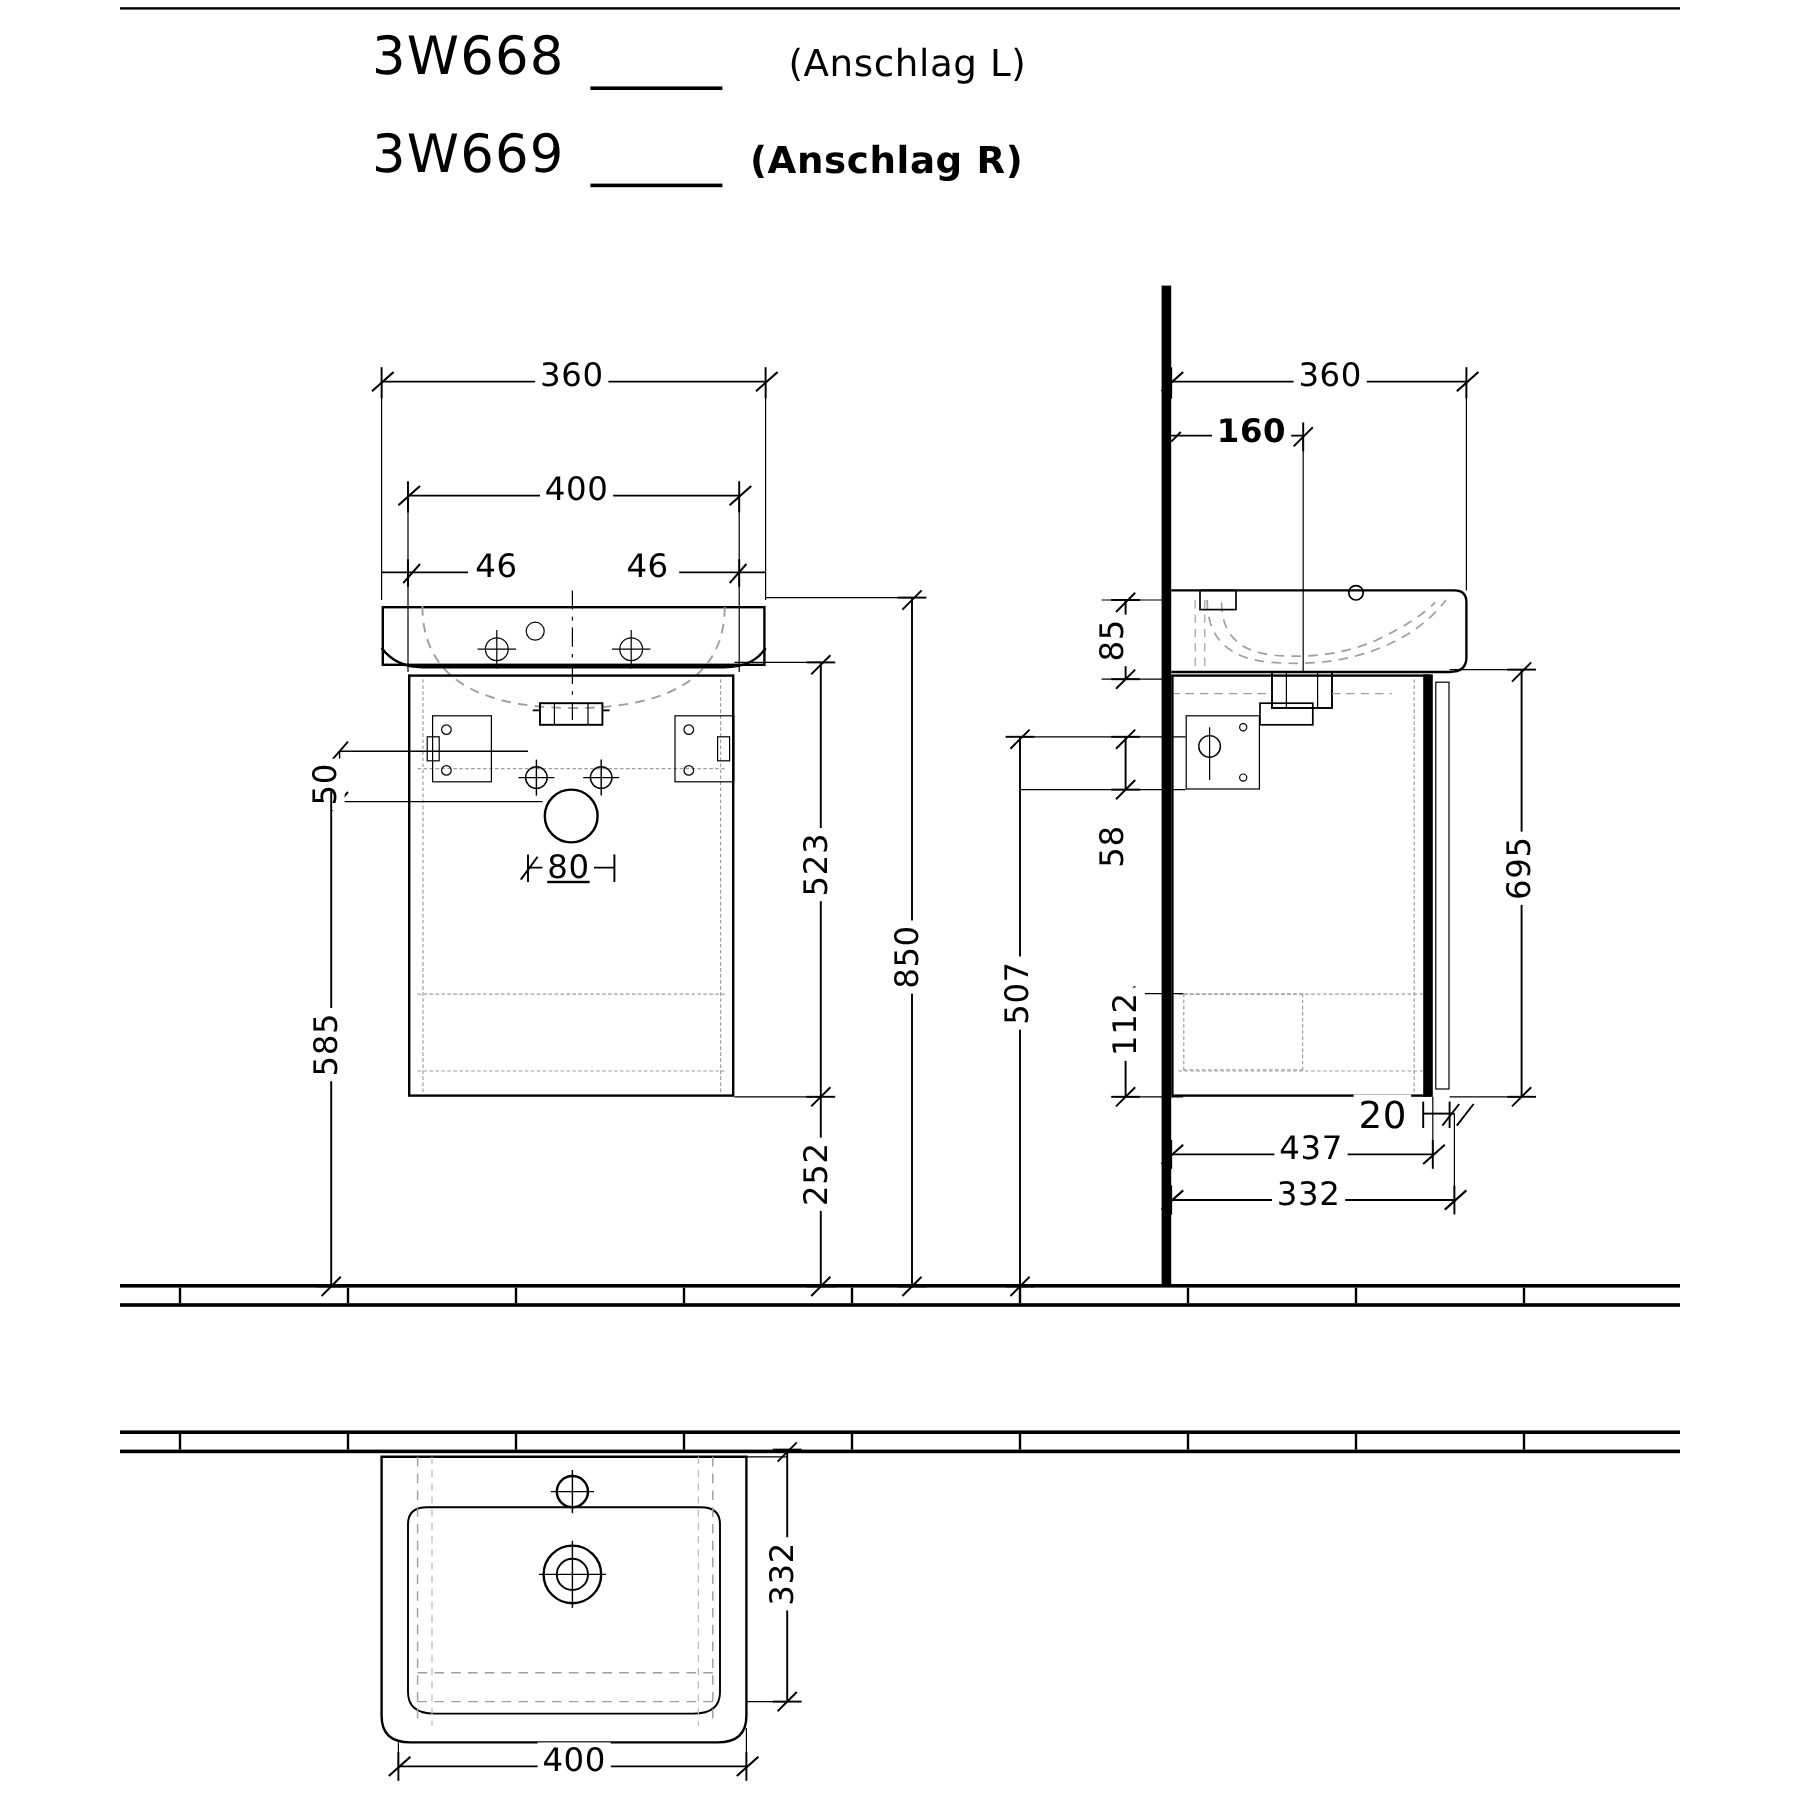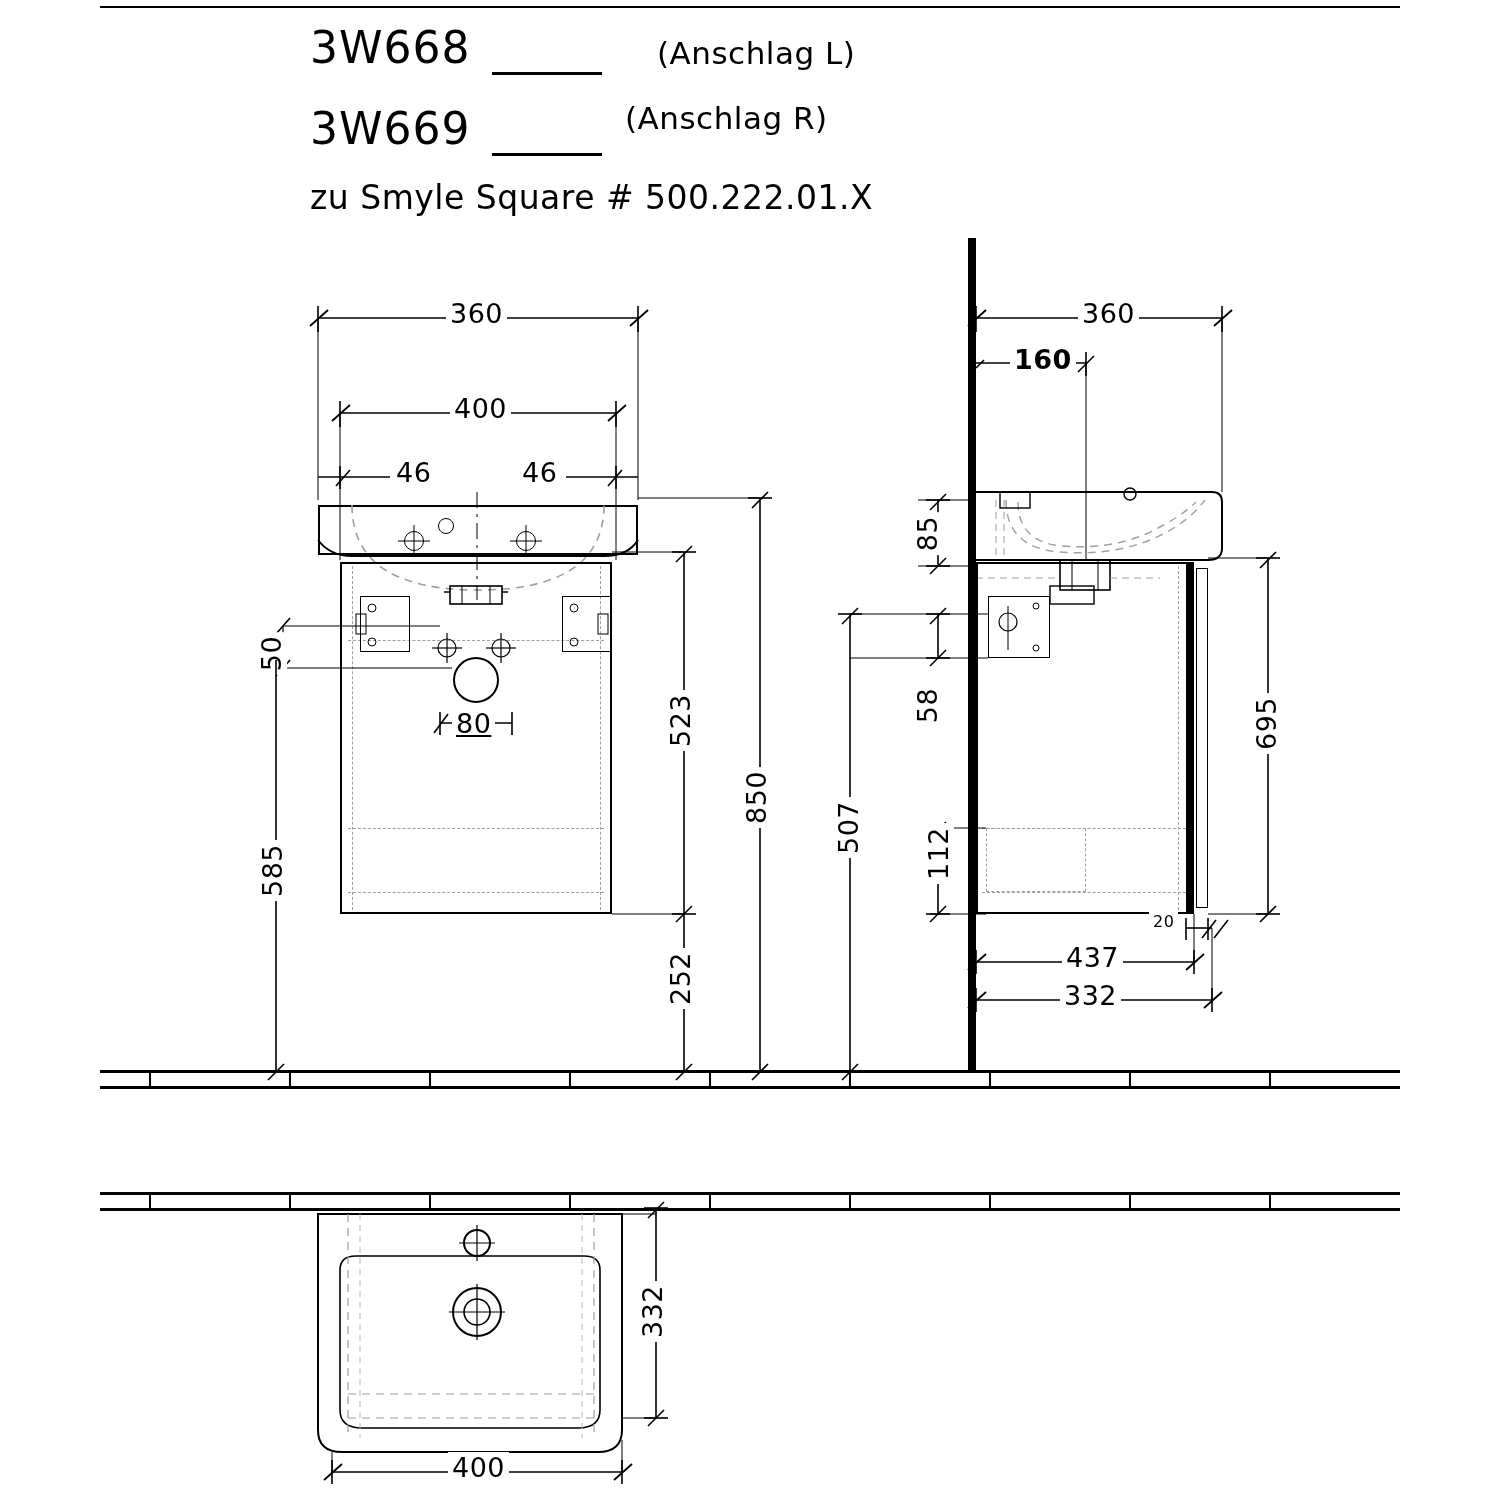--- a/index.html
+++ b/index.html
@@ -76,21 +76,21 @@
     font-size: 27px;
     letter-spacing: 0.5px;
     white-space: nowrap;
     background: #ffffff;
     padding: 0 4px;
   }
   .dim.vert {
     transform-origin: 50% 50%;
     transform: rotate(-90deg);
   }
-  .dim.small { font-size: 16px; margin-left: 21px; }
+  .dim.small { font-size: 31px; }
   svg.overlay {
     position: absolute;
     left: 0; top: 0;
     width: 1500px;
     height: 1500px;
     overflow: visible;
   }
 </style>
 </head>
 <body>
@@ -98,23 +98,22 @@
 <div id="sheet">
 
   <div class="ln h" style="left:100px; top:6px; width:1300px;"></div>
 
   <div class="title-line" style="left:310px; top:22px;">3W668</div>
   <div class="ln h" style="left:492px; top:72px; width:110px; height:3px;"></div>
   <div class="title-sub" style="left:657px; top:35px;">(Anschlag L)</div>
 
   <div class="title-line" style="left:310px; top:103px;">3W669</div>
   <div class="ln h" style="left:492px; top:153px; width:110px; height:3px;"></div>
-  <div class="title-sub" style="left:625px; top:100px;">(Anschlag R)</div>
-
-  <div class="title-sub" style="left:310px; top:178px; font-size:33px;">zu Smyle Square # 500.222.01.X</div>
+  <div class="title-sub" style="left:625px; top:116px;font-weight:bold;">(Anschlag R)</div>
+
 
   <div class="boxthin" style="left:318px; top:505px; width:320px; height:50px; border-width:2px;"></div>
   <svg class="overlay">
 
     <path d="M 352 505 Q 352 590 478 590 Q 604 590 604 505" fill="none" stroke="#9aa0a6" stroke-width="1.6" stroke-dasharray="8 6"></path>
     <path d="M 340 505 Q 340 580 478 580" fill="none" stroke="#000" stroke-width="1.2" opacity="0"></path>
 
     <path d="M 318 540 Q 330 556 352 556 L 604 556 Q 628 556 638 540" fill="none" stroke="#000" stroke-width="2"></path>
   </svg>
 

